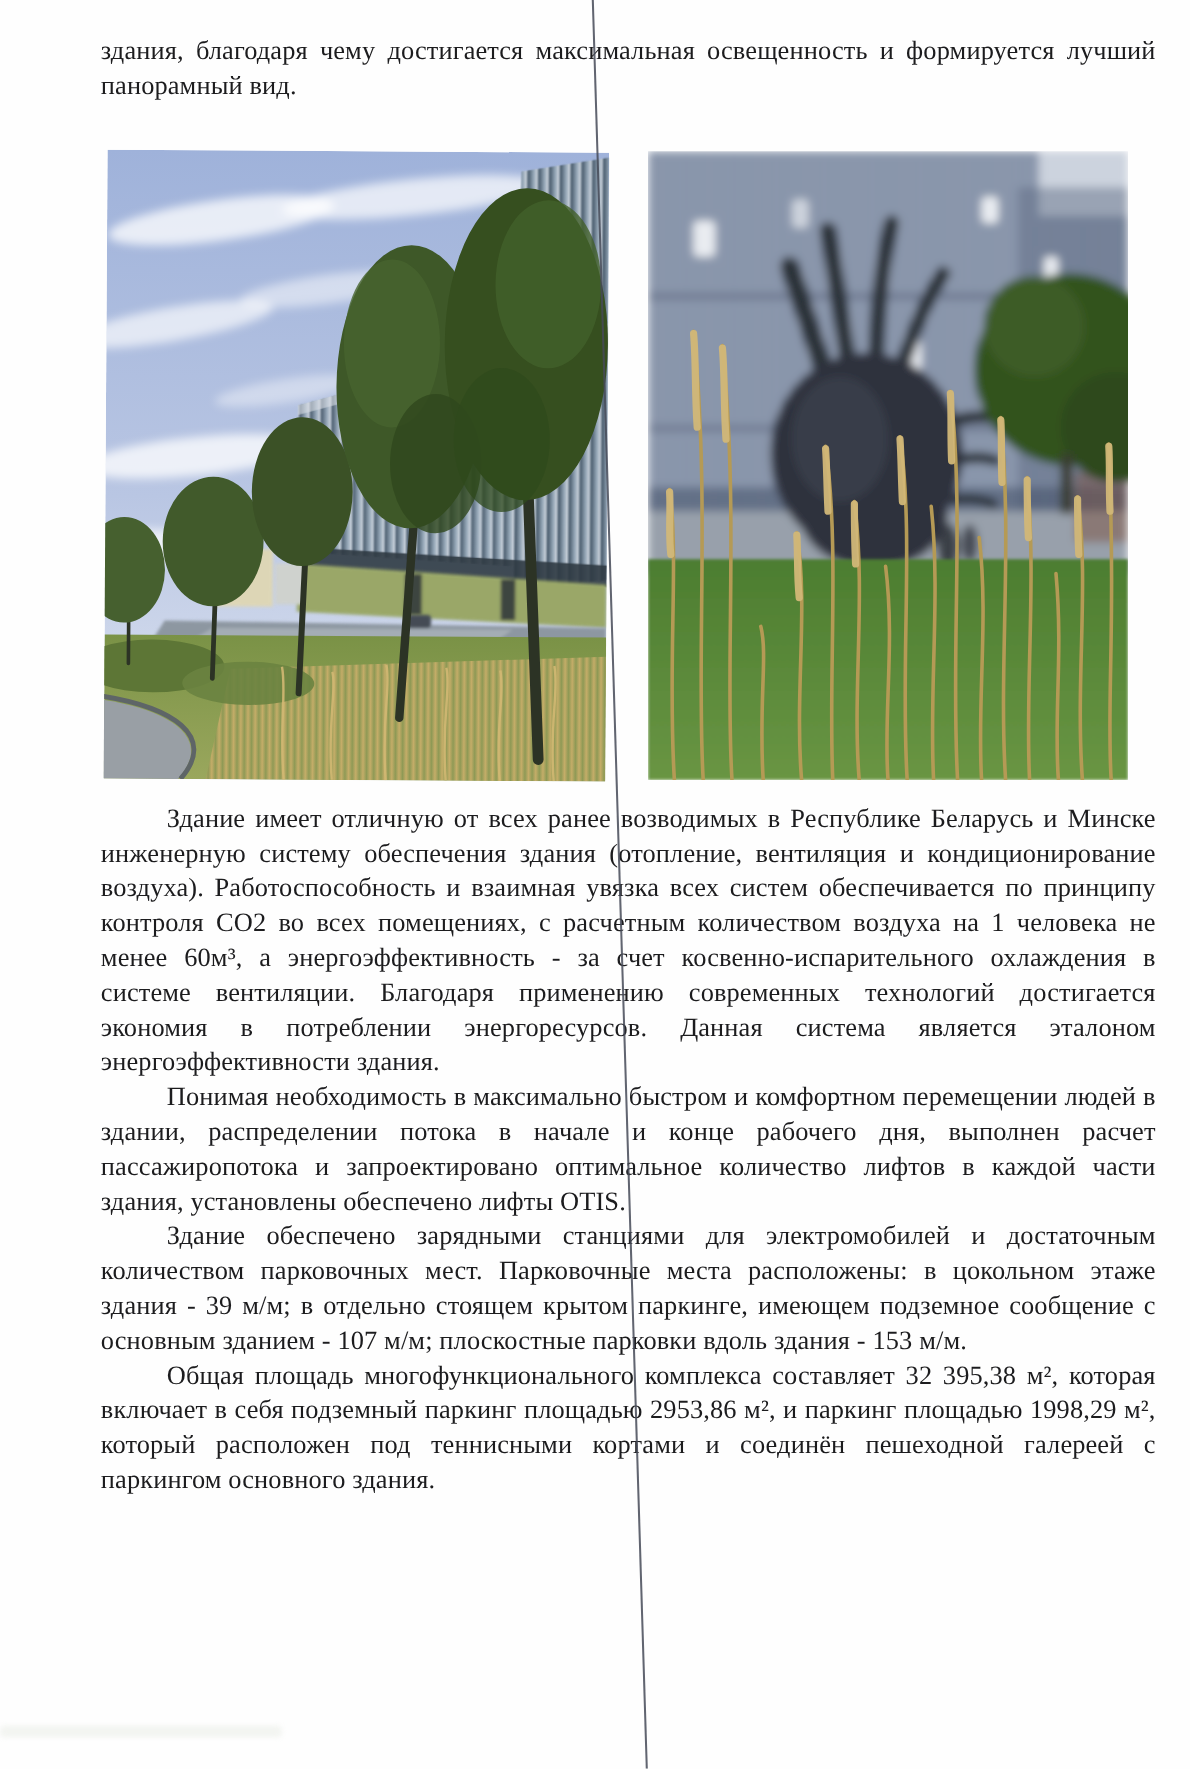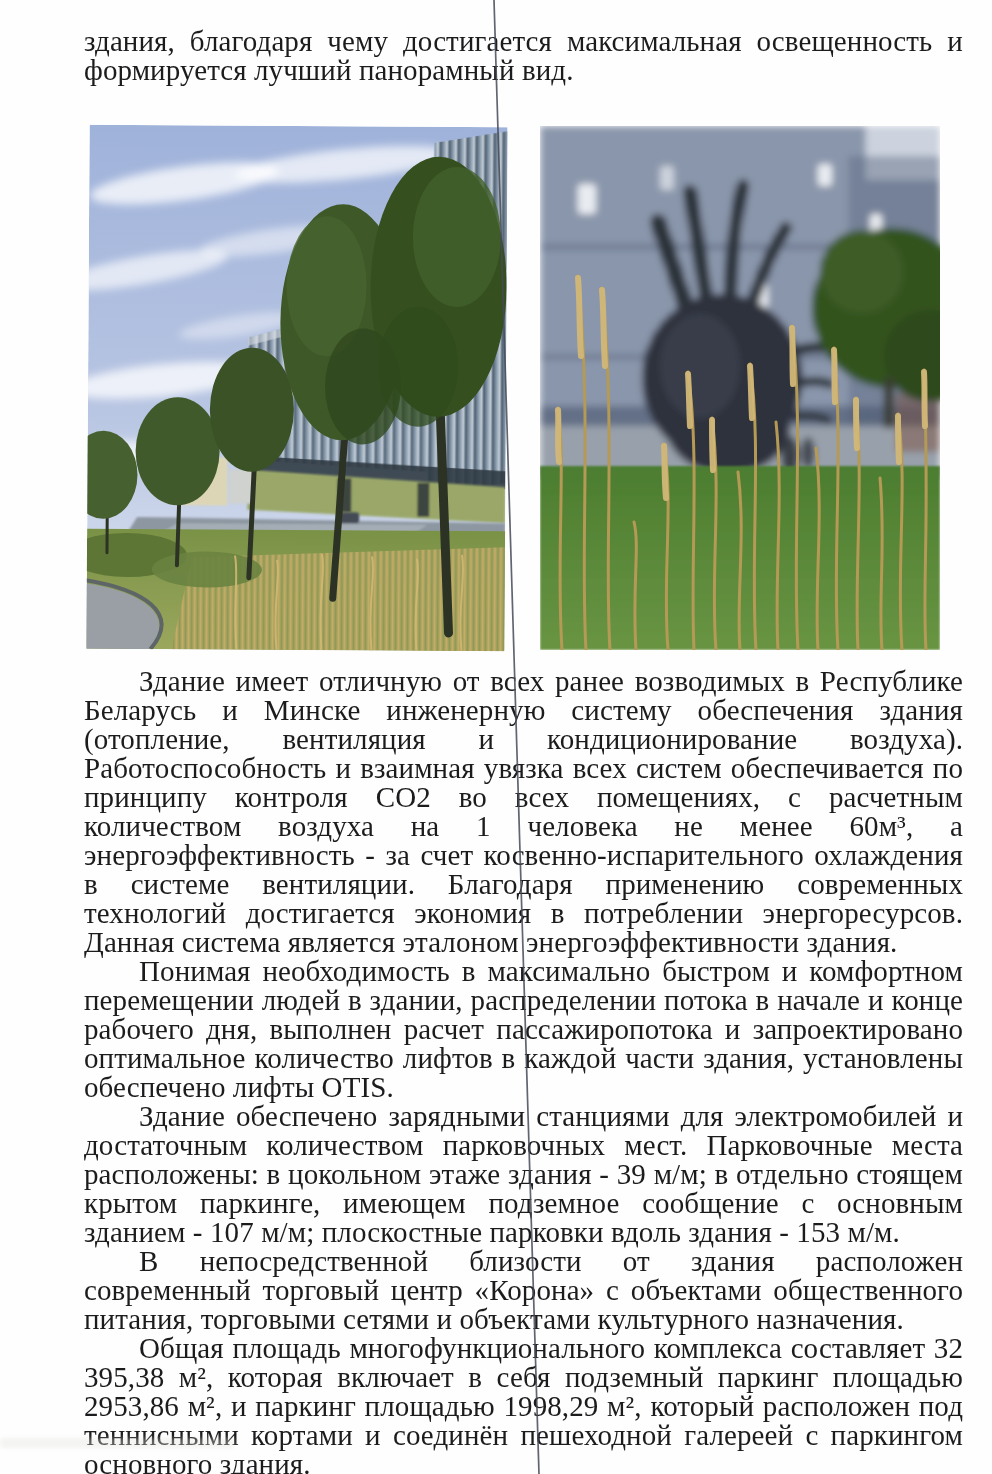--- a/index.html
+++ b/index.html
@@ -6,21 +6,21 @@
   html, body { background:#ffffff; }
   body {
     width:992px; height:1474px;
     position:relative; overflow:hidden;
     font-family:"Liberation Serif", "DejaVu Serif", serif;
     color:#1c1c1e;
   }
   .page { position:absolute; inset:0; background:#fefefe; }
   .doc { position:absolute; left:84px; top:27px; width:879px; }
   .para {
-    font-size:29px; line-height:29px;
+    font-size:22px; line-height:29px;
     text-align:justify; text-indent:55px;
     letter-spacing:0.1px;
   }
   .para.no-indent { text-indent:0; }
   .photos { display:flex; gap:34px; margin:41px 0 17px 4px; }
   .photo { flex:none; line-height:0; }
   .photo-left  { transform:rotate(0.35deg); }
   .photo svg { display:block; }
   .fold-overlay {
     position:absolute; left:0; top:0; width:992px; height:1474px;
@@ -258,21 +258,20 @@
         </svg>
       </figure>
     </div>
 
     <p class="para">Здание имеет отличную от всех ранее возводимых в Республике Беларусь и Минске инженерную систему обеспечения здания (отопление, вентиляция и кондиционирование воздуха). Работоспособность и взаимная увязка всех систем обеспечивается по принципу контроля СО2 во всех помещениях, с расчетным количеством воздуха на 1 человека не менее 60м³, а энергоэффективность - за счет косвенно-испарительного охлаждения в системе вентиляции. Благодаря применению современных технологий достигается экономия в потреблении энергоресурсов. Данная система является эталоном энергоэффективности здания.</p>
 
     <p class="para">Понимая необходимость в максимально быстром и комфортном перемещении людей в здании, распределении потока в начале и конце рабочего дня, выполнен расчет пассажиропотока и запроектировано оптимальное количество лифтов в каждой части здания, установлены обеспечено лифты OTIS.</p>
 
     <p class="para">Здание обеспечено зарядными станциями для электромобилей и достаточным количеством парковочных мест. Парковочные места расположены: в цокольном этаже здания - 39 м/м; в отдельно стоящем крытом паркинге, имеющем подземное сообщение с основным зданием - 107 м/м; плоскостные парковки вдоль здания - 153 м/м.</p>
 
-    <p class="para">В непосредственной близости от здания расположен современный торговый центр «Корона» с объектами общественного питания, торговыми сетями и объектами культурного назначения.</p>
 
     <p class="para">Общая площадь многофункционального комплекса составляет 32 395,38 м², которая включает в себя подземный паркинг площадью 2953,86 м², и паркинг площадью 1998,29 м², который расположен под теннисными кортами и соединён пешеходной галереей с паркингом основного здания.</p>
 
   </div>
 
   <div class="smudge"></div>
 
   <svg class="fold-overlay" width="992" height="1474" viewBox="0 0 992 1474">
     <line x1="494" y1="0" x2="539" y2="1474" stroke="#464a58" stroke-width="1.7" opacity="0.85"></line>
   </svg>

